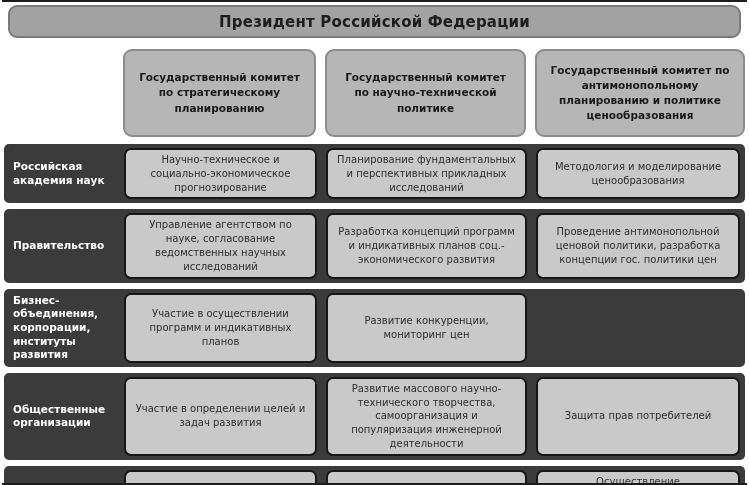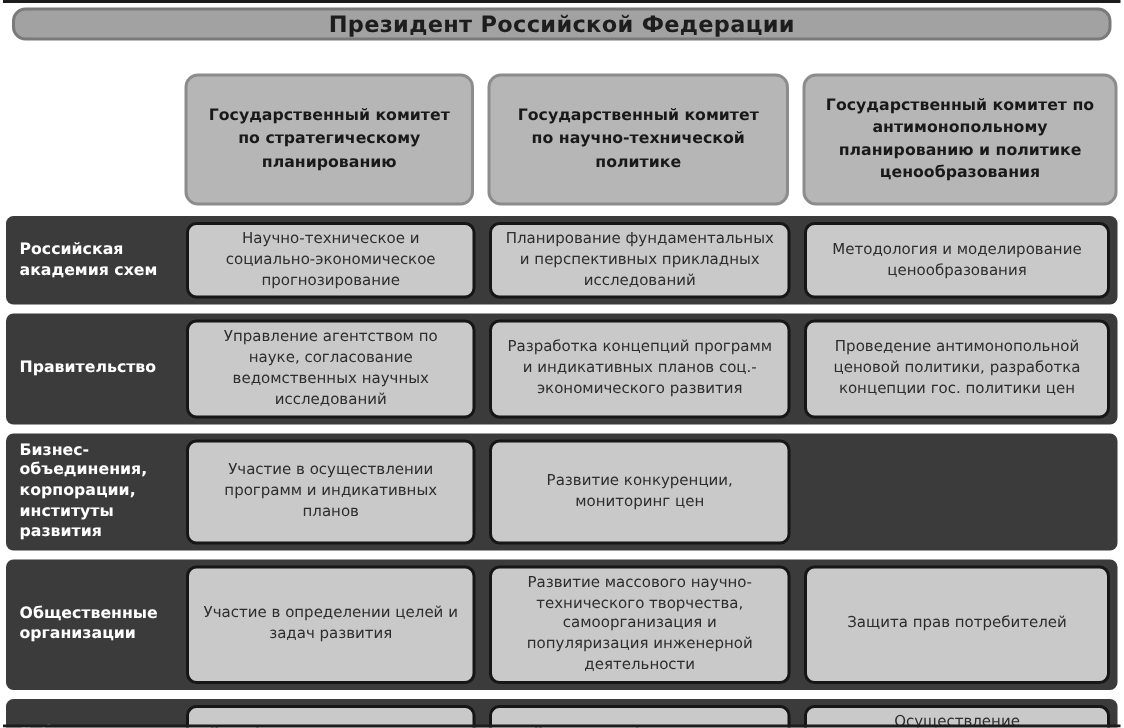--- a/index.html
+++ b/index.html
@@ -11,21 +11,21 @@
     overflow: hidden;
   }
   .hairline {
     position: absolute; left: 2px; right: 2px; height: 2px;
     background: var(--hairline, #1c1c1c);
   }
   .hairline.top { top: 0; }
   .hairline.bottom { bottom: 0; }
 
   .banner {
-    position: absolute; left: 8px; right: 8px; top: 5px; height: 22px;
+    position: absolute; left: 8px; right: 8px; top: 5px; height: 33px;
     background: var(--banner-bg, #a2a2a2);
     border: 2px solid var(--banner-border, #7a7a7a);
     border-radius: 9px;
     display: flex; align-items: center; justify-content: center;
     font-size: 15px; font-weight: bold; color: #1d1d1d;
     letter-spacing: 0.2px;
   }
 
   .matrix {
     position: absolute; left: 4px; right: 4px; top: 49px;
@@ -91,21 +91,21 @@
 
 <div class="matrix">
   <div class="header-row">
     <div></div>
   <div class="header-cell">Государственный комитет по стратегическому планированию</div>
       <div class="header-cell">Государственный комитет по научно-технической политике</div>
       <div class="header-cell">Государственный комитет по антимонопольному планированию и политике ценообразования</div>
     </div>
   <div>
       <div class="band">
-    <div class="band-label">Российская академия схем</div>
+    <div class="band-label">Российская академия наук</div>
 
   <div class="grid-cell">Научно-техническое и социально-экономическое прогнозирование</div>
         <div class="grid-cell">Планирование фундаментальных и перспективных прикладных исследований</div>
         <div class="grid-cell">Методология и моделирование ценообразования</div>
       </div>
       <div class="band">
     <div class="band-label">Правительство</div>
 
   <div class="grid-cell">Управление агентством по науке, согласование ведомственных научных исследований</div>
         <div class="grid-cell">Разработка концепций программ и индикативных планов соц.-экономического развития</div>

